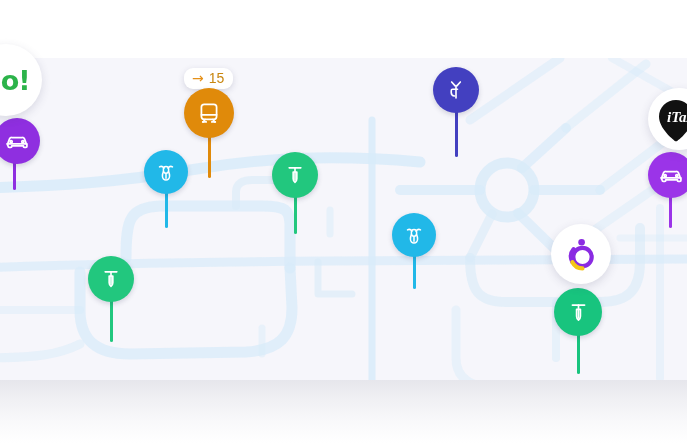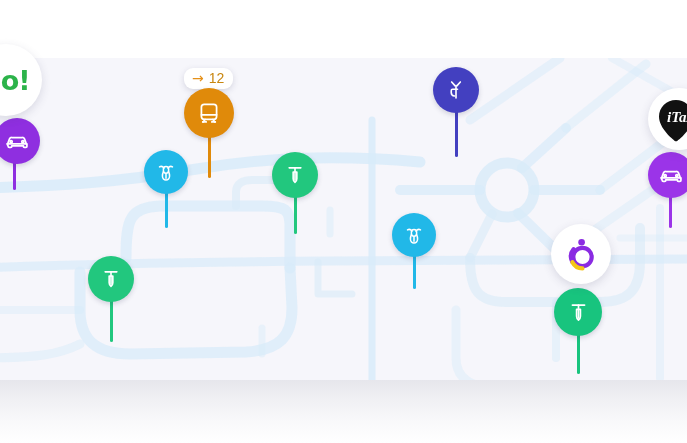--- a/index.html
+++ b/index.html
@@ -119,21 +119,21 @@
         <path d="M3.5 14.5h17v2.2a.8.8 0 0 1-.8.8h-1.4a.8.8 0 0 1-.8-.8v-.6H7.5v.6a.8.8 0 0 1-.8.8H5.3a.8.8 0 0 1-.8-.8z"></path>
         <path d="M4 14.5l1.6-4.3A2 2 0 0 1 7.5 9h9a2 2 0 0 1 1.9 1.2l1.6 4.3"></path>
         <circle cx="7" cy="12.6" r=".9"></circle>
           <circle cx="17" cy="12.6" r=".9"></circle>
       </svg>
     </div>
   </div>
 
   <div class="tip" style="left:184px;top:68px;">
     <span class="tip-arrow">→</span>
-    <span class="tip-text">12</span>
+    <span class="tip-text">15</span>
   </div>
   <div class="pin" style="left:184px;top:88px;">
     <div class="pin-stem" style="left:24px;top:44px;width:3px;height:46px;background:#e08a0a;"></div>
     <div class="pin-head" style="width:50px;height:50px;background:#e08a0a;">
       <svg width="28" height="28" viewBox="0 0 24 24" fill="none" stroke="#ffffff" stroke-width="1.5" stroke-linecap="round" stroke-linejoin="round">
         <rect x="5.5" y="4.5" width="13" height="13" rx="2.4"></rect>
         <path d="M5.5 13.6h13"></path>
         <path d="M8.6 17.5l-1.6 2.2M15.4 17.5l1.6 2.2"></path>
         <path d="M6.6 19.7h3M14.4 19.7h3"></path>
       </svg>

